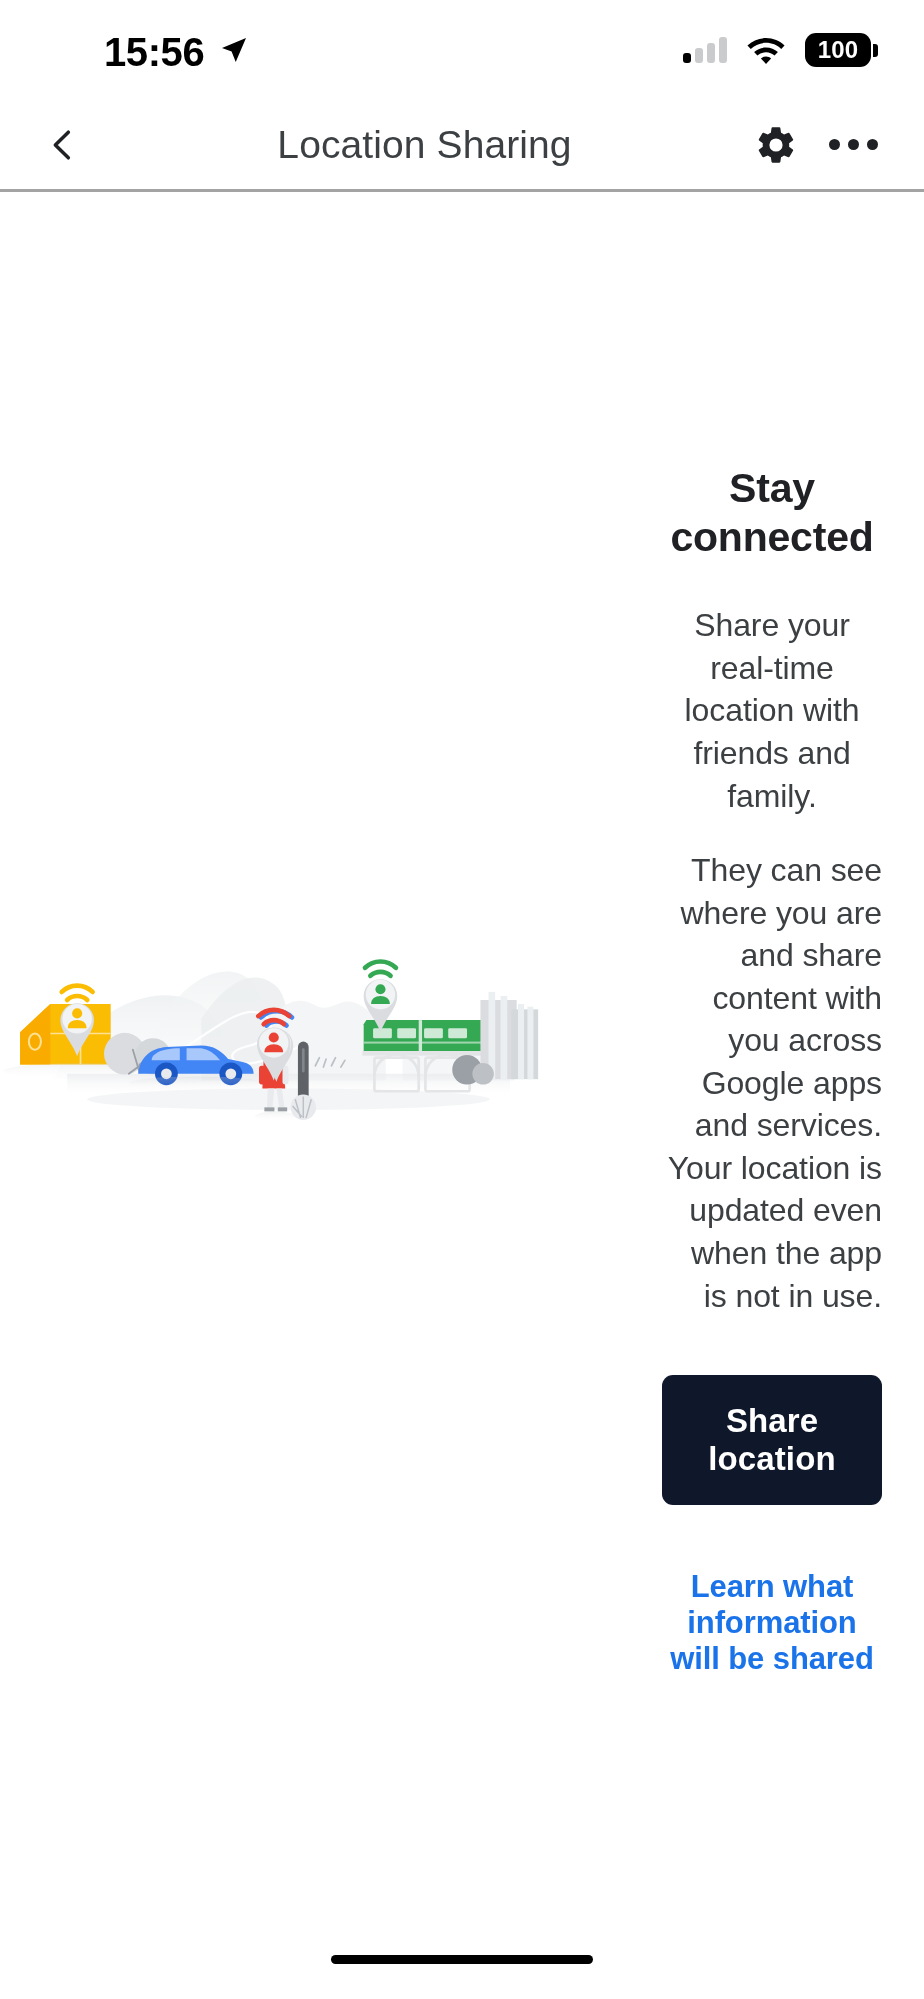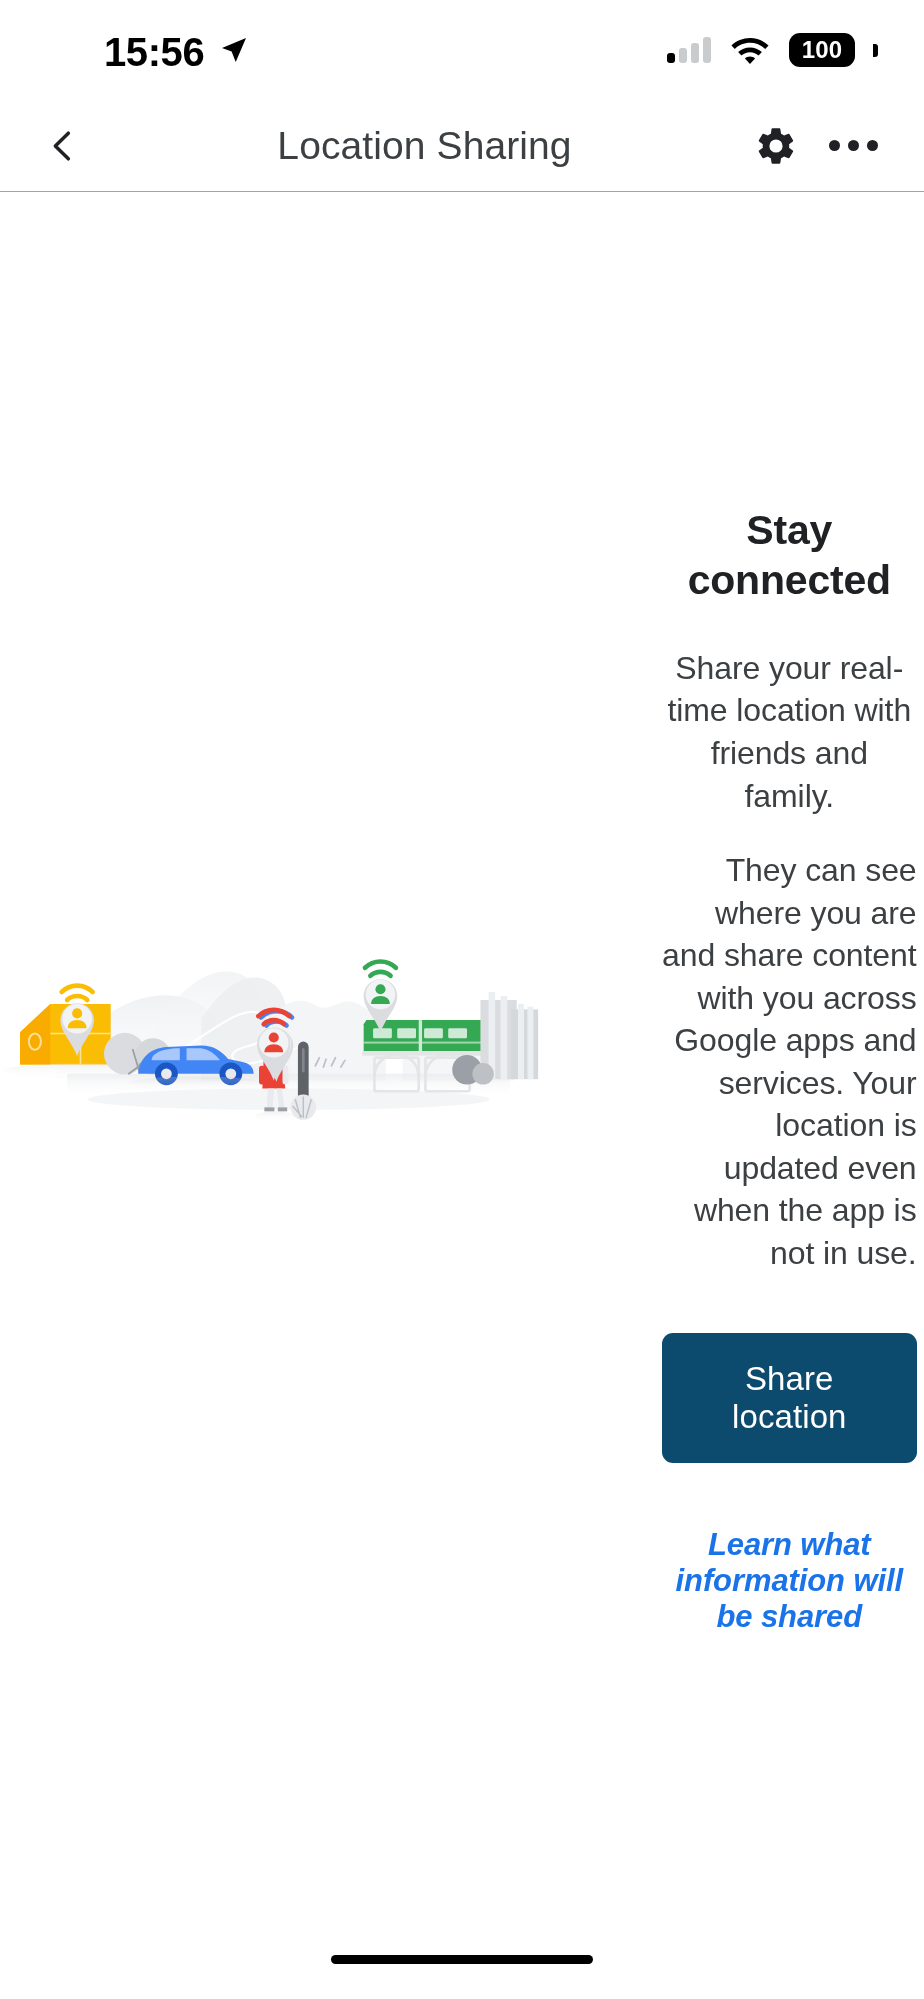--- a/index.html
+++ b/index.html
@@ -65,21 +65,21 @@
   .signal-bars span:nth-child(1) { height: 10px; }
   .signal-bars span:nth-child(2) { height: 15px; }
   .signal-bars span:nth-child(3) { height: 20px; }
   .signal-bars span:nth-child(4) { height: 26px; }
 
   .wifi-icon { display:block; }
 
   .battery {
     display:flex;
     align-items:center;
-    gap:18px;
+    gap:2px;
   }
   .battery-body {
     background: #000;
     border-radius: 11px;
     height: 34px;
     min-width: 66px;
     display: flex;
     align-items: center;
     justify-content: center;
     padding: 0 7px;
@@ -97,21 +97,21 @@
     background: #000;
     border-radius: 0 3px 3px 0;
   }
 
   
   .app-bar {
     height: 92px;
     flex: 0 0 92px;
     display: flex;
     align-items: center;
-    border-bottom: 1px solid #a3a3a3;
+    border-bottom: 3px solid #a3a3a3;
     padding: 0 38px 0 30px;
     position: relative;
     gap: 11px;
   }
   .icon-btn {
     width: 66px;
     height: 66px;
     display: flex;
     align-items: center;
     justify-content: center;
@@ -178,32 +178,32 @@
     font-size: 32px;
     color: #3c4043;
     line-height: 1.33;
     margin-top: 42px;
     letter-spacing: -0.1px;
   }
   .para.second { margin-top: 32px; max-width: 800px; margin-left:auto; margin-right:auto;text-align:right;}
 
   .cta-wrap { margin-top: 58px; display:flex; justify-content:center; }
   .cta {
-    background: #0c4a6e;
+    background: #0f172a;
     color: #ffffff;
     border: none;
     border-radius: 11px;
     font-size: 33px;
-    font-weight: 400;
-    padding: 27px 70px;
+    font-weight: 700;
+    padding: 27px 46px;
     letter-spacing: 0.1px;
     cursor: pointer;
     font-family: "Liberation Sans", sans-serif;
   }
-  .link-wrap { margin-top: 64px; display:flex; justify-content:flex-end;font-style:italic; }
+  .link-wrap { margin-top: 64px; display:flex; justify-content:flex-end; }
   .learn-link {
     color: #1a73e8;
     font-size: 31px;
     font-weight: 700;
     text-decoration: none;
     letter-spacing: -0.1px;
     cursor: pointer;
   }
 
   

